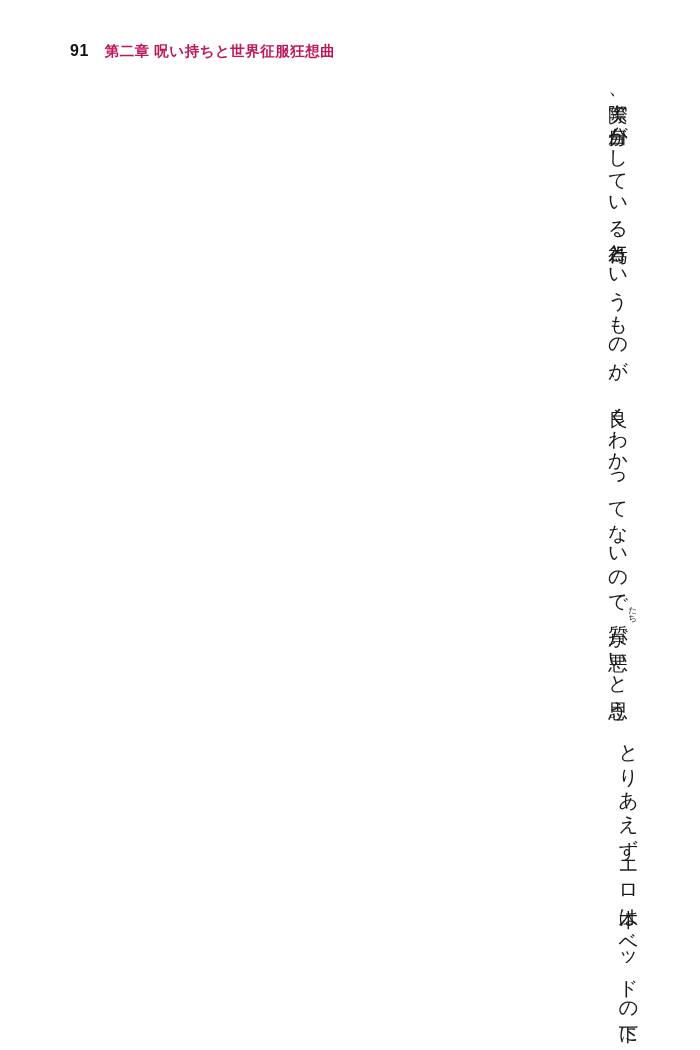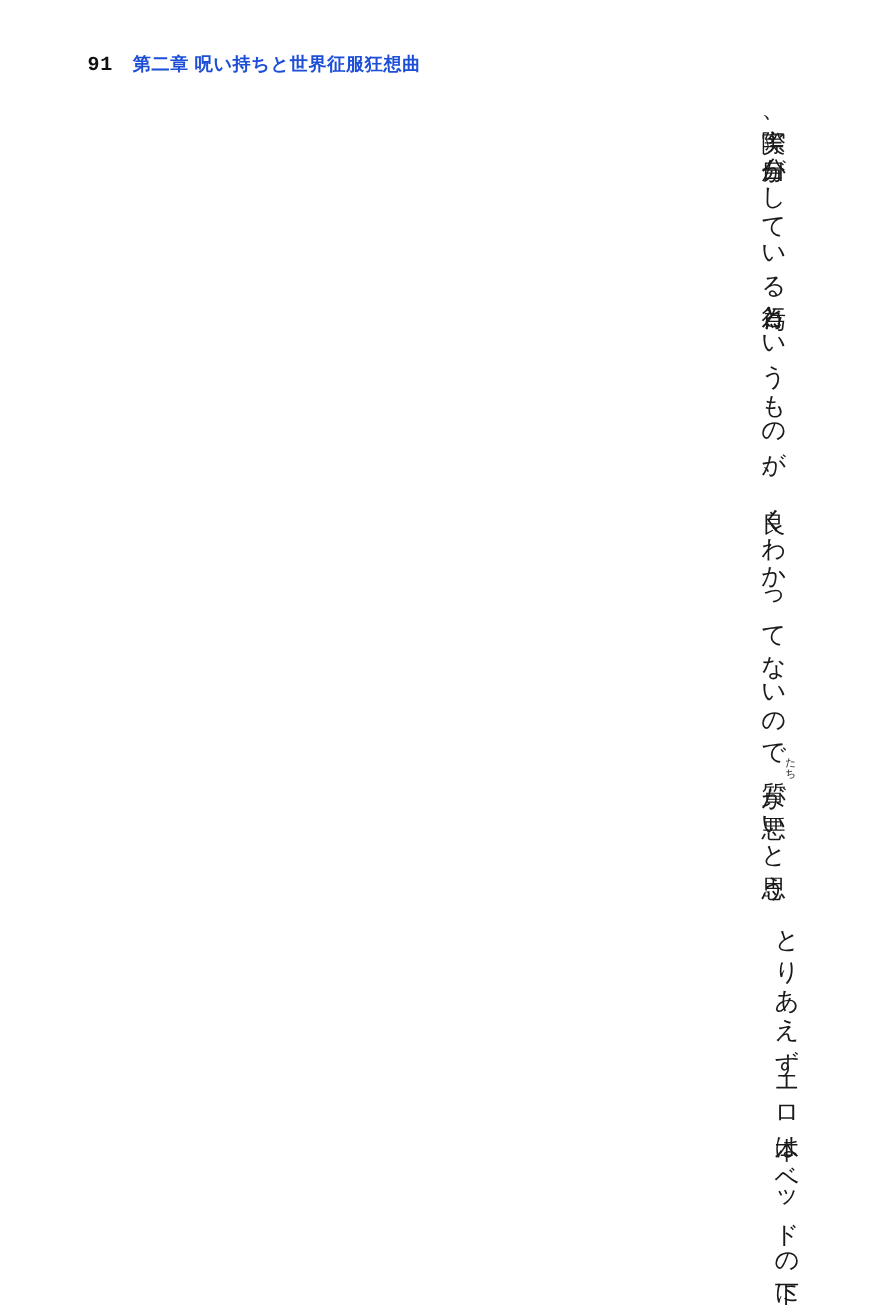--- a/index.html
+++ b/index.html
@@ -27,31 +27,31 @@
     position: absolute;
     top: 42px;
     left: 70px;
     right: 70px;
     display: flex;
     align-items: baseline;
     gap: 16px;
     height: 26px;
   }
   .page-number {
-    font-family: Liberation Mono, monospace;
+    font-family: Liberation Sans, sans-serif;
     font-weight: bold;
     font-size: 16px;
     letter-spacing: 0.5px;
     color: #111;
   }
   .chapter-title {
     font-family: "Liberation Sans", "DejaVu Sans", sans-serif;
     font-size: 14.5px;
     font-weight: bold;
-    color: #1d4ed8;
+    color: #be185d;
     letter-spacing: 0.5px;
   }
   
   .body-area {
     position: absolute;
     top: 88px;
     left: 62px;
     width: 576px;
     height: 930px;
     writing-mode: vertical-rl;

